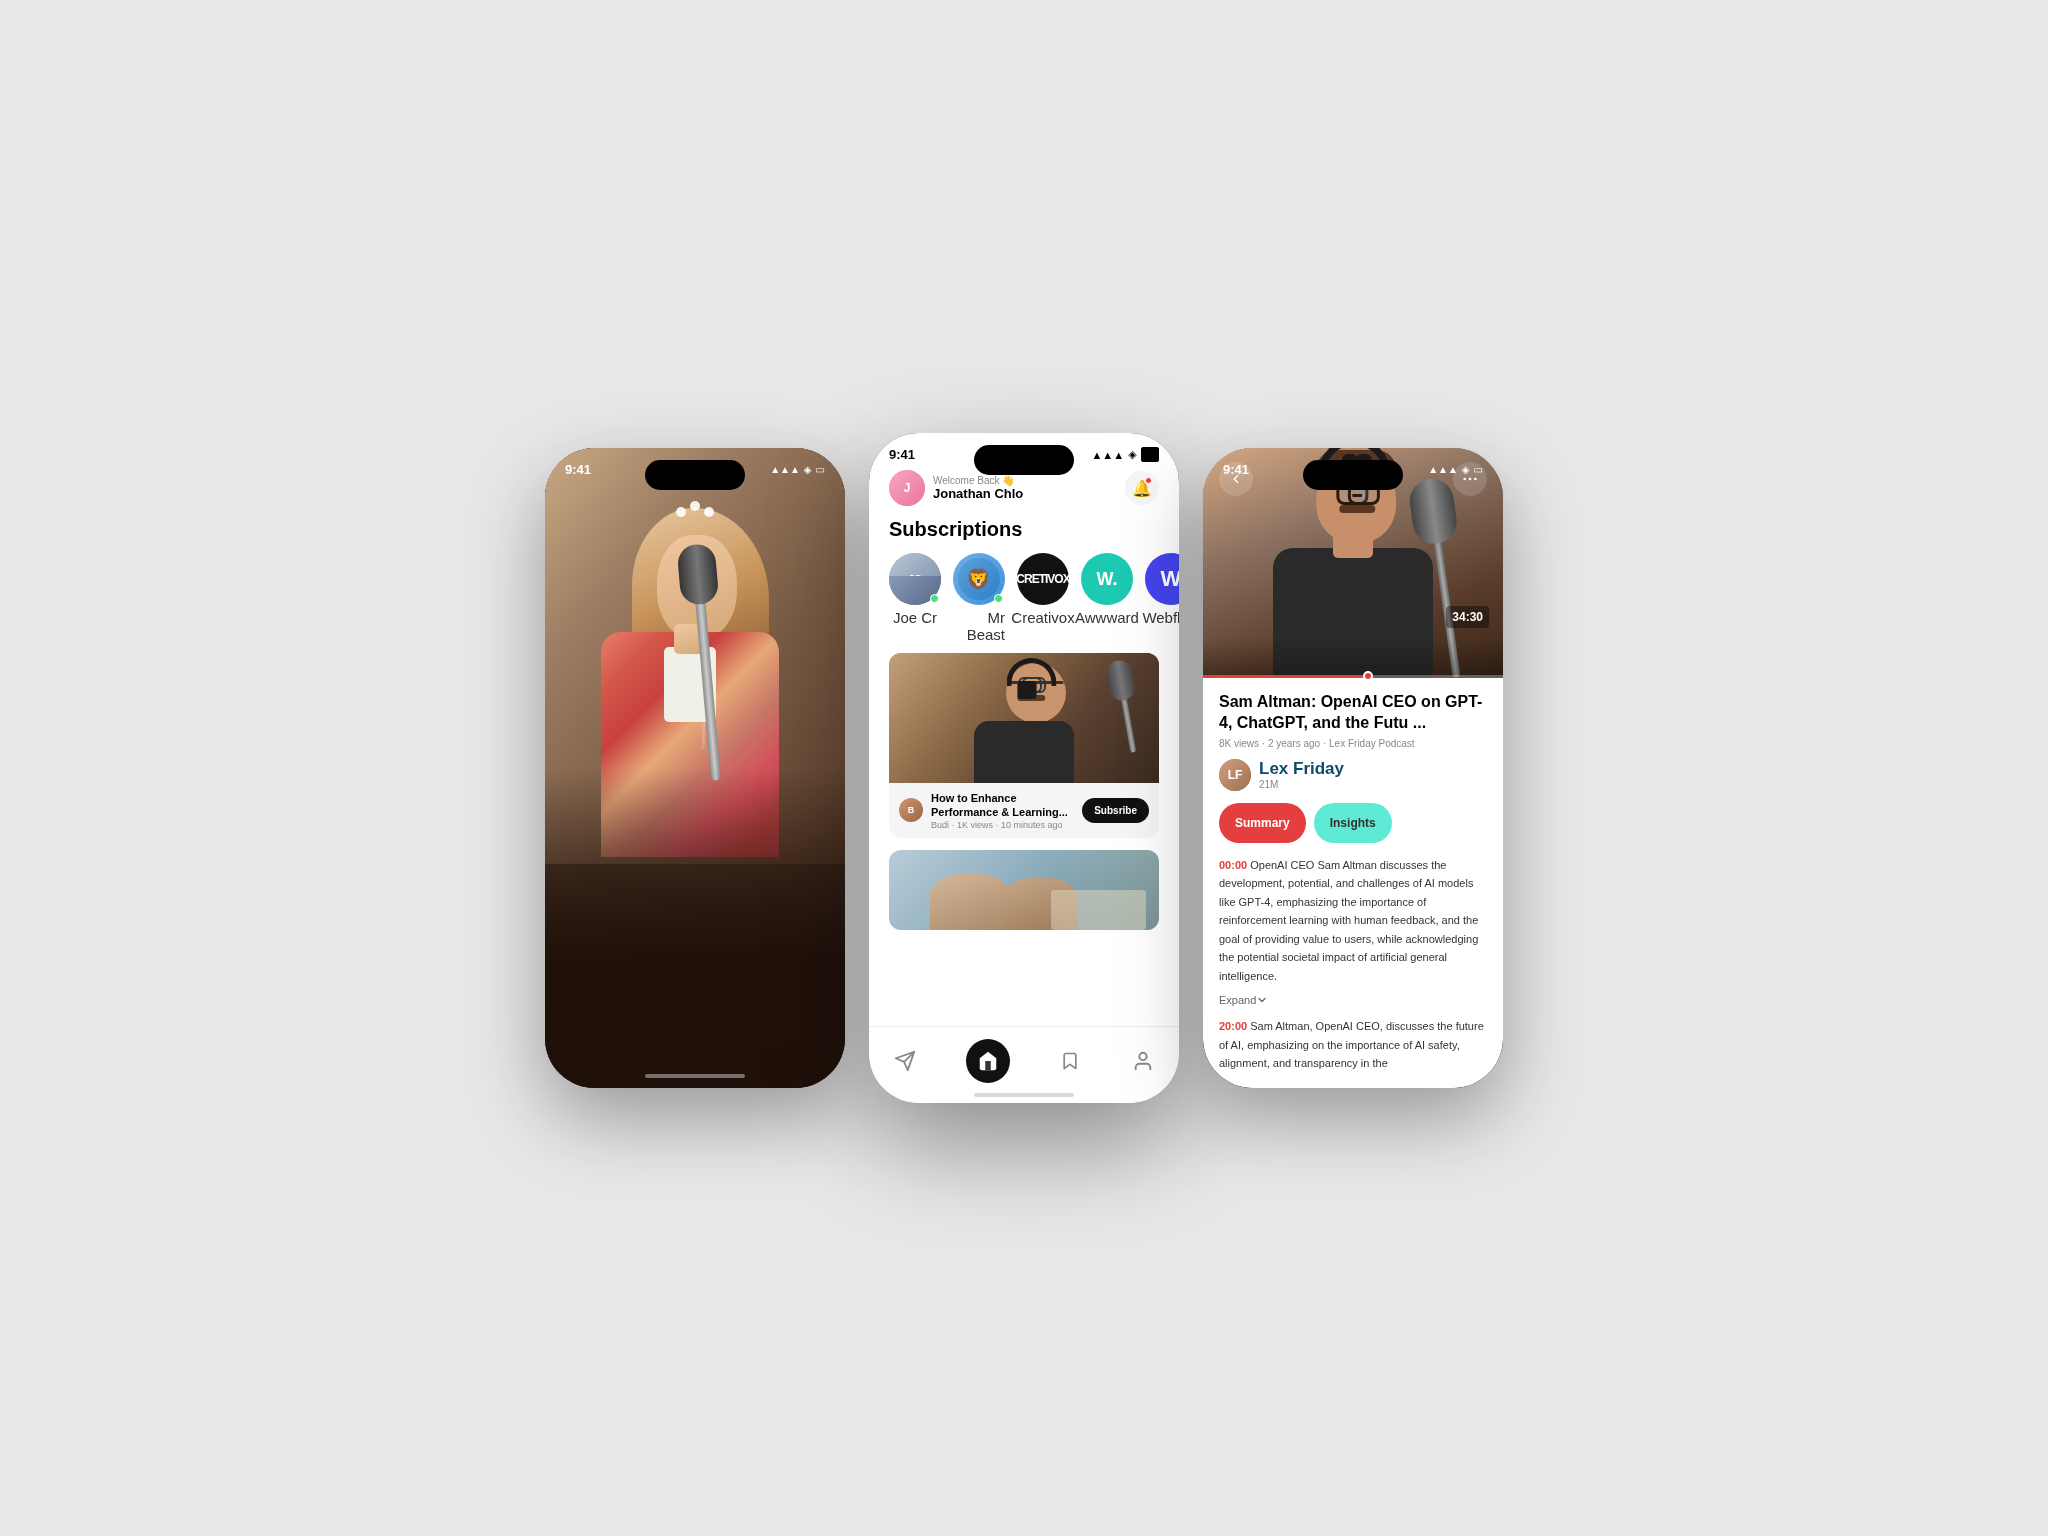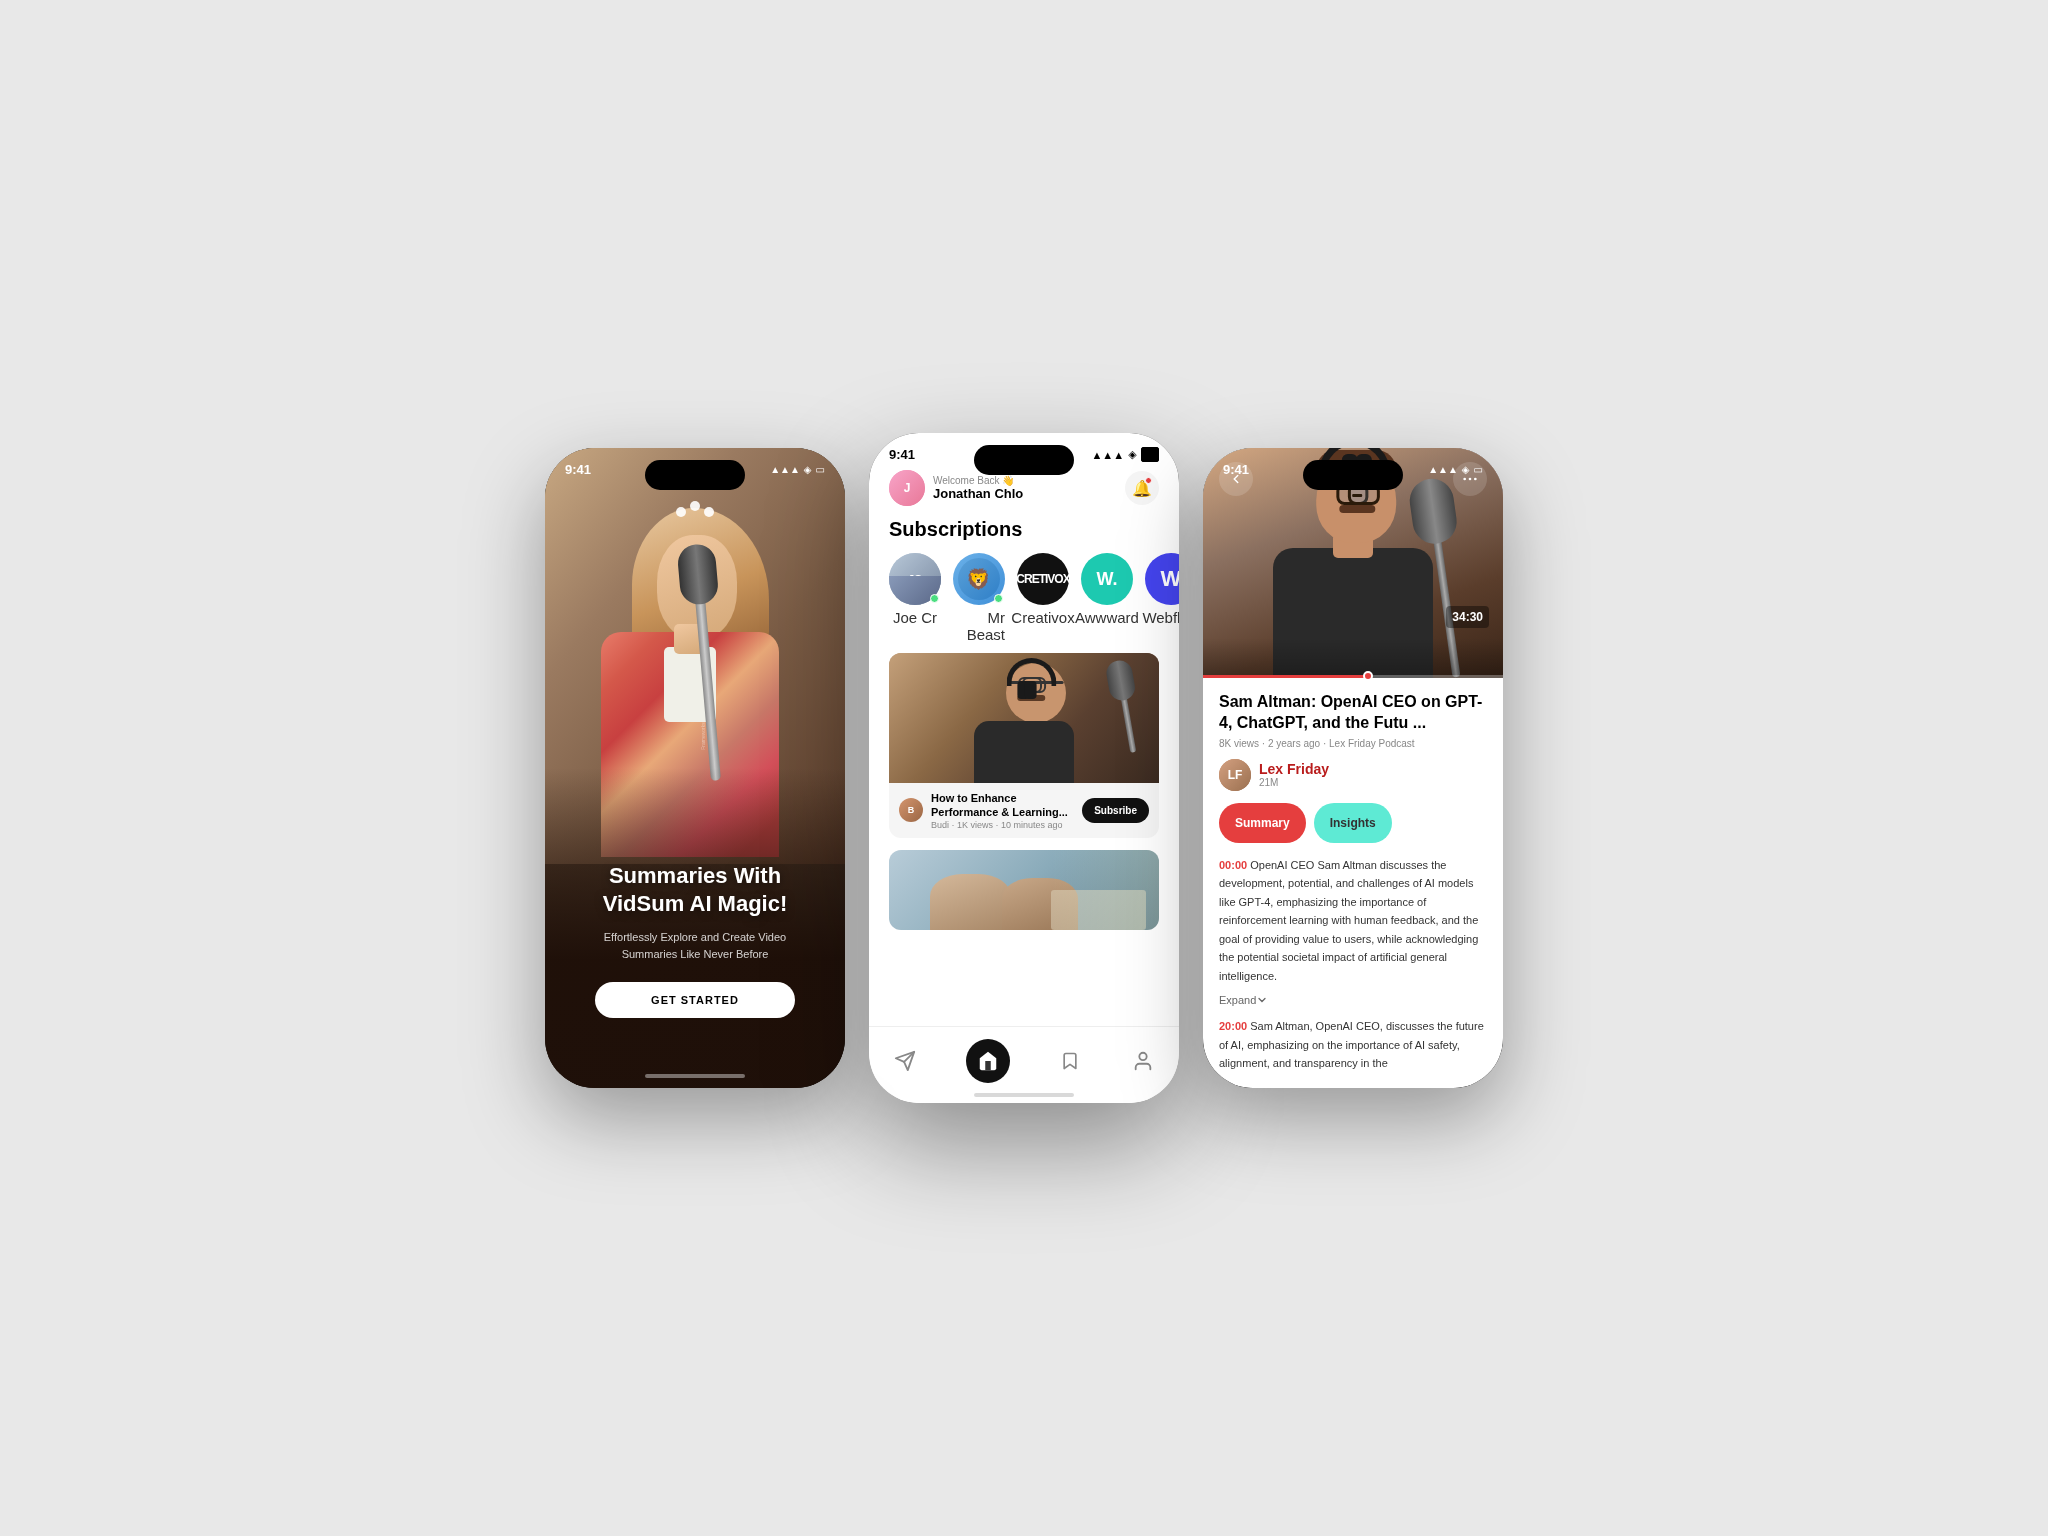--- a/index.html
+++ b/index.html
@@ -635,23 +635,23 @@
       background: linear-gradient(135deg, #d4956e, #9a6644);
       display: flex;
       align-items: center;
       justify-content: center;
       font-size: 11px;
       color: #fff;
       font-weight: 700;
     }
 
     .channel-name {
-      font-size: 14px;
+      font-size: 17px;
       font-weight: 600;
-      color: #b91c1c;
+      color: #0c4a6e;
     }
 
     .channel-subs {
       font-size: 10px;
       color: #888;
     }
 
     .tab-row {
       display: flex;
       gap: 8px;
@@ -798,25 +798,20 @@
         <div class="dynamic-island"></div>
 
         <div class="phone1-logo">
           <div class="logo-dots">
             <div class="logo-dot" style="transform:translateY(4px);"></div>
             <div class="logo-dot" style="transform:translateY(-2px);"></div>
             <div class="logo-dot" style="transform:translateY(4px);"></div>
           </div>
         </div>
 
-        <div class="phone1-content">
-          <div class="phone1-title">Summaries With VidSum AI Magic!</div>
-          <div class="phone1-subtitle">Effortlessly Explore and Create Video Summaries Like Never Before</div>
-          <button class="get-started-btn">GET STARTED</button>
-        </div>
 
         <div class="phone1-home-bar"></div>
       </div>
     </div>
   </div>
 
   <div class="phone phone-center">
     <div class="phone-screen">
       <div class="phone2-screen">
 

